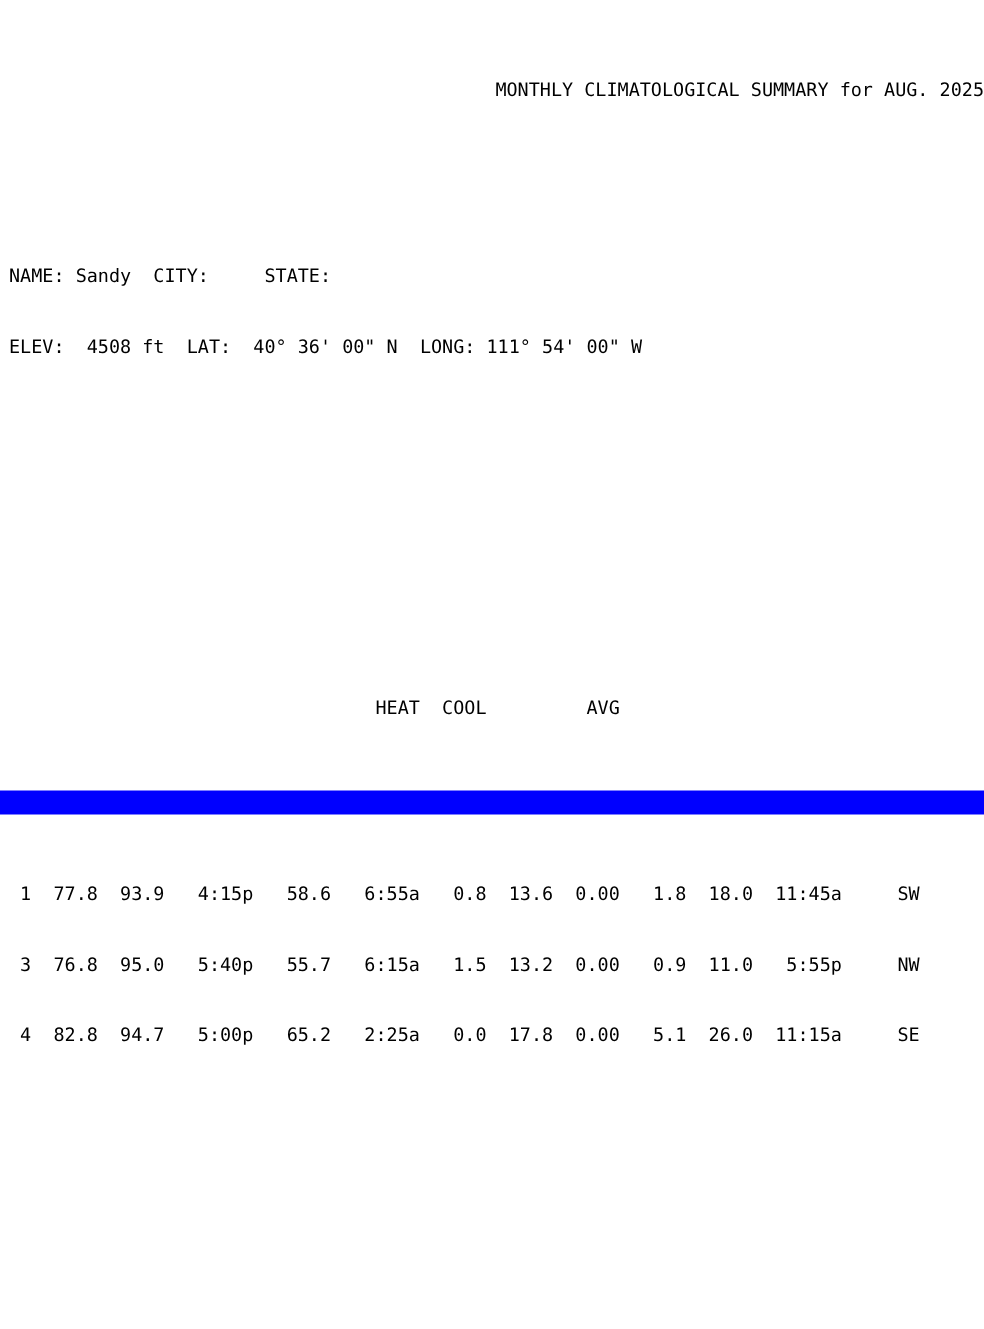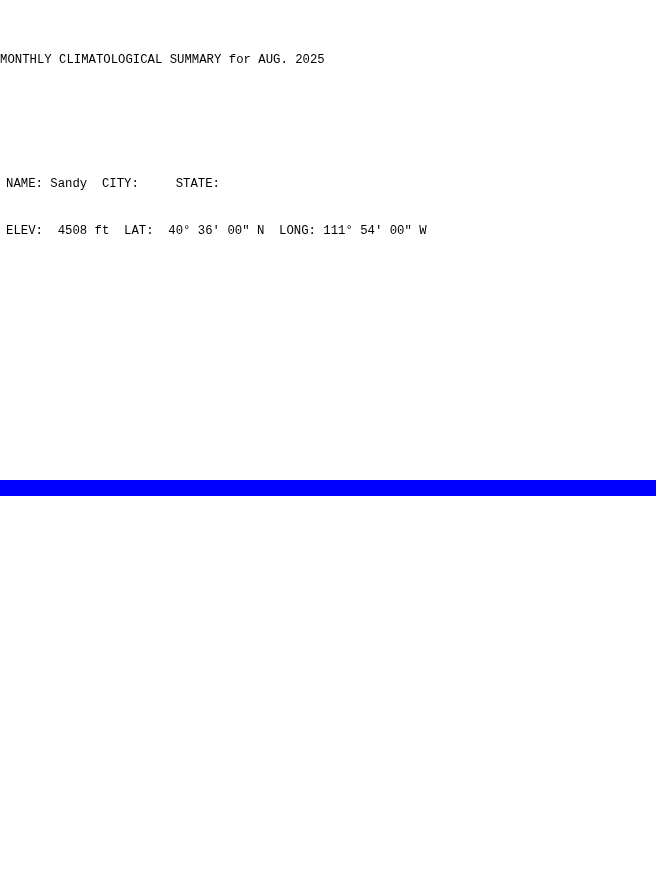--- a/index.html
+++ b/index.html
@@ -19,26 +19,24 @@
   .page {
     position: relative;
     padding: 6px 0 0 0;
     white-space: pre;
   }
   .row {
     white-space: pre;
     display: block;
   }
   .center {
-    text-align: left;
-    font-family: Liberation Mono, monospace;
+    text-align: right;
   }
   .pad-l {
     padding-left: 6px;
-    font-family: Liberation Mono, monospace;
   }
   .divider-blue {
     background: #0000ff;
     color: #0000ff;
     display: block;
     white-space: pre;
   }
   .blank {
     display: block;
     height: 15.55px;
@@ -59,23 +57,27 @@
 
   <div class="row pad-l">NAME: Sandy  CITY:     STATE:</div>
   <div class="row pad-l">ELEV:  4508 ft  LAT:  40° 36' 00" N  LONG: 111° 54' 00" W</div>
 
   <div class="blank"></div>
 
 
   <div class="blank"></div>
   <div class="half-blank"></div>
 
+  <div class="row pad-l">                                 HEAT  COOL         AVG</div>
 
   <div class="divider-blue pad-l">-----------------------------------------------------------------------------------</div>
 
+  <div class="row pad-l"> 1  77.8  93.9   4:15p   58.6   6:55a   0.8  13.6  0.00   1.8  18.0  11:45a     SW</div>
+  <div class="row pad-l"> 3  76.8  95.0   5:40p   55.7   6:15a   1.5  13.2  0.00   0.9  11.0   5:55p     NW</div>
+  <div class="row pad-l"> 4  82.8  94.7   5:00p   65.2   2:25a   0.0  17.8  0.00   5.1  26.0  11:15a     SE</div>
   
   
   
   
   
   
   
   
   
   

